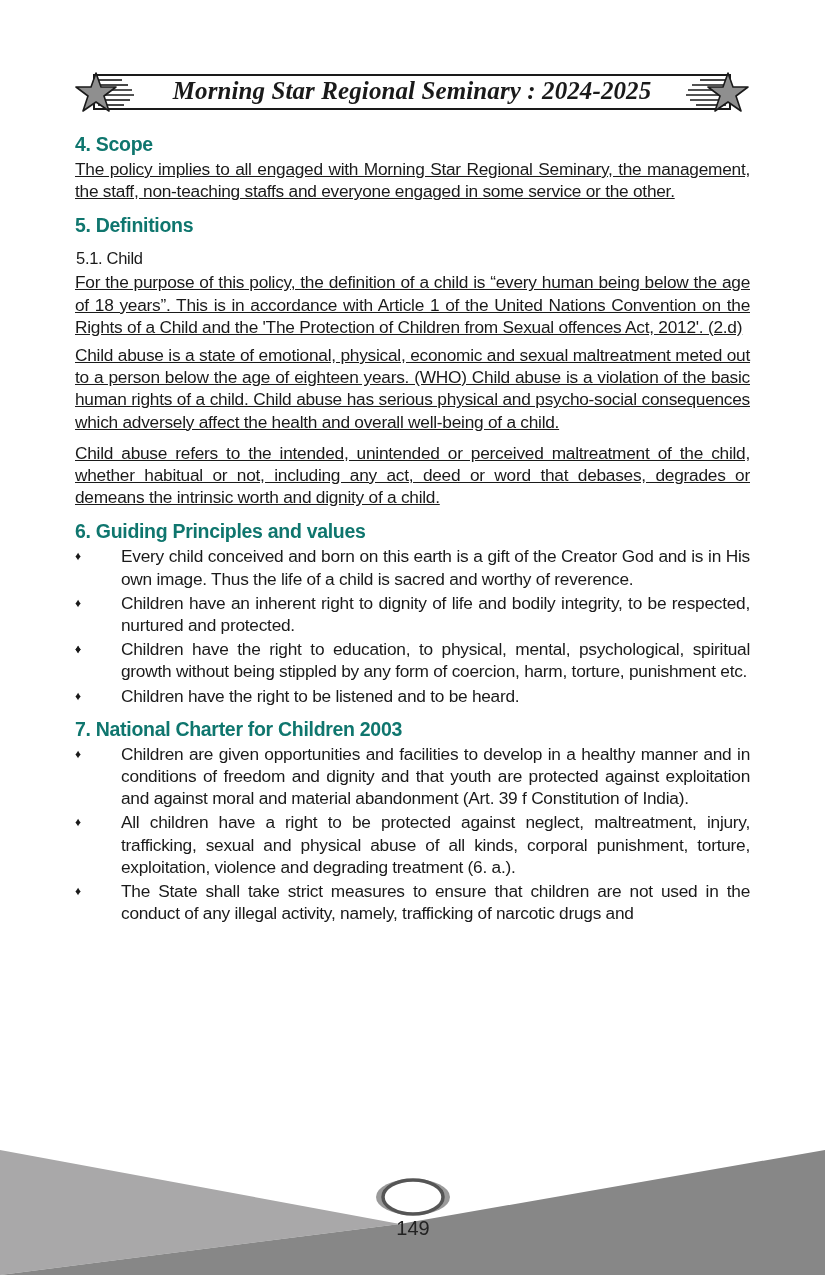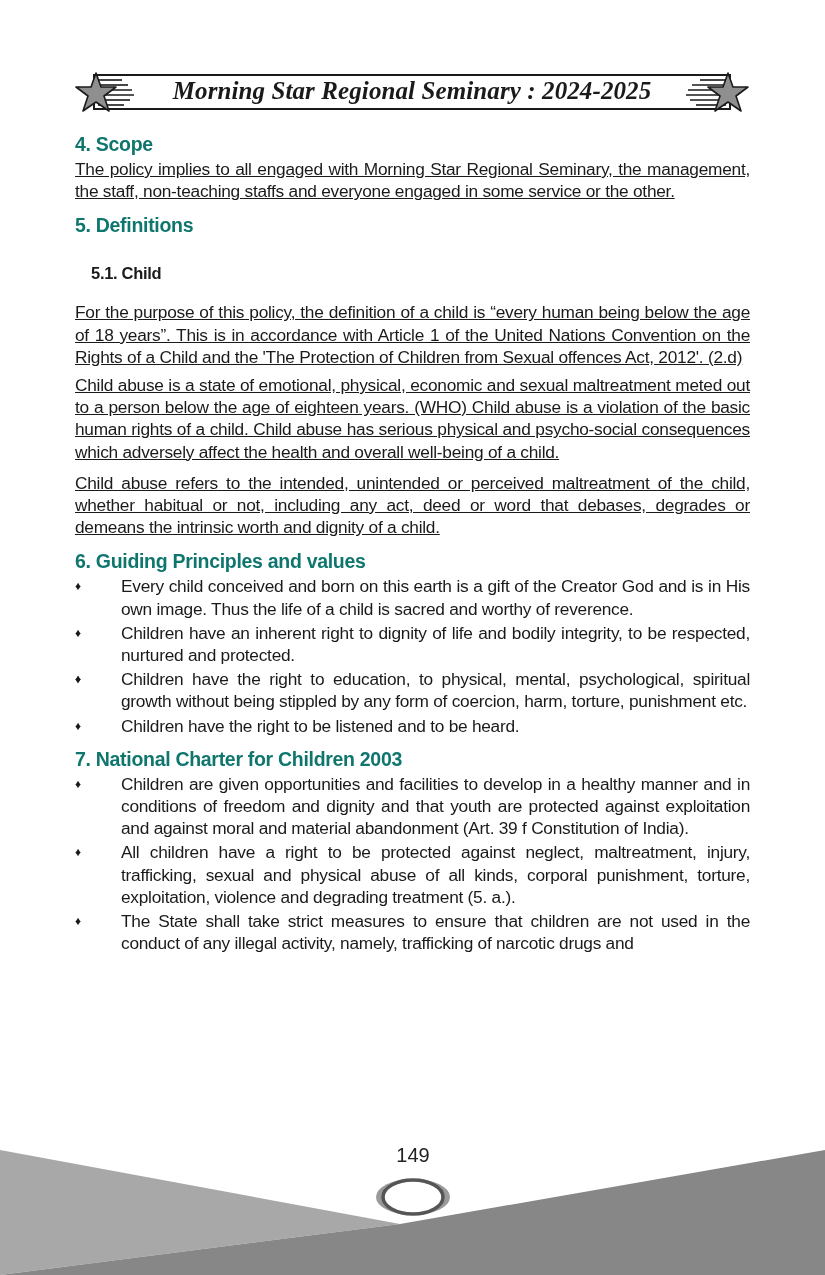--- a/index.html
+++ b/index.html
@@ -18,41 +18,41 @@
     font-size: 25px; color: #1a1a1a; letter-spacing: 0.1px;
   }
   .content {
     position: absolute; left: 75px; top: 130px; width: 675px;
   }
   h2 {
     margin: 0; font-size: 19.5px; font-weight: bold; line-height: 28px; color: #0f766e;
     letter-spacing: -0.3px;
   }
   h3 {
-    margin: 16px; font-size: 16.5px; font-weight: bold; line-height: 24px; color: #1a1a1a;
+    margin: 1px; font-size: 16.5px; font-weight: normal; line-height: 24px; color: #1a1a1a;
     letter-spacing: -0.3px;
   }
   p {
     margin: 0; font-size: 17.3px; line-height: 22.2px; text-align: justify;
     letter-spacing: -0.25px;
     text-decoration: underline;
   }
   .gap-s { height: 6px; }
   .gap-m { height: 9px; }
   ul.bullets { list-style: none; margin: 0; padding: 0; }
   ul.bullets li {
     position: relative; padding-left: 46px; font-size: 17.3px; line-height: 22.2px;
     text-align: justify; letter-spacing: -0.25px; margin-bottom: 2px;
   }
   ul.bullets li .bullet {
     position: absolute; left: 0; top: 0; font-size: 12px; line-height: 22px;
   }
   .footer { position: absolute; left: 0; top: 1140px; width: 825px; height: 135px; }
   .page-num {
-    position: absolute; left: 382px; top: 1137px; width: 62px; height: 36px;
+    position: absolute; left: 382px; top: 1210px; width: 62px; height: 36px;
     text-align: center; line-height: 36px; font-size: 20px; color: #222;
   }
 </style>
 </head>
 <body>
 
 <div class="header">
   <svg width="676" height="42" viewBox="0 0 676 42">
     <rect x="20" y="3" width="636" height="34" fill="#ffffff" stroke="#1a1a1a" stroke-width="2"></rect>
     <g stroke="#1a1a1a" stroke-width="1.6">
@@ -106,21 +106,21 @@
       <li><span class="bullet">♦</span><span>Children have the right to education, to physical, mental, psychological, spiritual growth without being stippled by any form of coercion, harm, torture, punishment etc.</span></li>
       <li><span class="bullet">♦</span><span>Children have the right to be listened and to be heard.</span></li>
     </ul>
   </section>
   <div class="gap-s"></div>
 
   <section>
     <h2>7.  National Charter for Children 2003</h2>
     <ul class="bullets">
       <li><span class="bullet">♦</span><span>Children are given opportunities and facilities to develop in a healthy manner and in conditions of freedom and dignity and that youth are protected against exploitation and against moral and material abandonment (Art. 39 f  Constitution of India).</span></li>
-      <li><span class="bullet">♦</span><span>All children have a right to be protected against neglect, maltreatment, injury, trafficking, sexual and physical abuse of all kinds, corporal punishment, torture, exploitation, violence and degrading treatment (5. a.).</span></li>
+      <li><span class="bullet">♦</span><span>All children have a right to be protected against neglect, maltreatment, injury, trafficking, sexual and physical abuse of all kinds, corporal punishment, torture, exploitation, violence and degrading treatment (6. a.).</span></li>
       <li><span class="bullet">♦</span><span>The State shall take strict measures to ensure that children are not used in the conduct of any illegal activity, namely, trafficking of narcotic drugs and</span></li>
     </ul>
   </section>
 </div>
 
 <svg class="footer" width="825" height="135" viewBox="0 0 825 135">
   <polygon points="0,10 400,84 0,135" fill="#a9a8a9"></polygon>
   <polygon points="825,10 825,135 0,135 400,84" fill="#878787"></polygon>
 </svg>
 <svg style="position:absolute;left:374px;top:1176px" width="78" height="42" viewBox="0 0 78 42">

